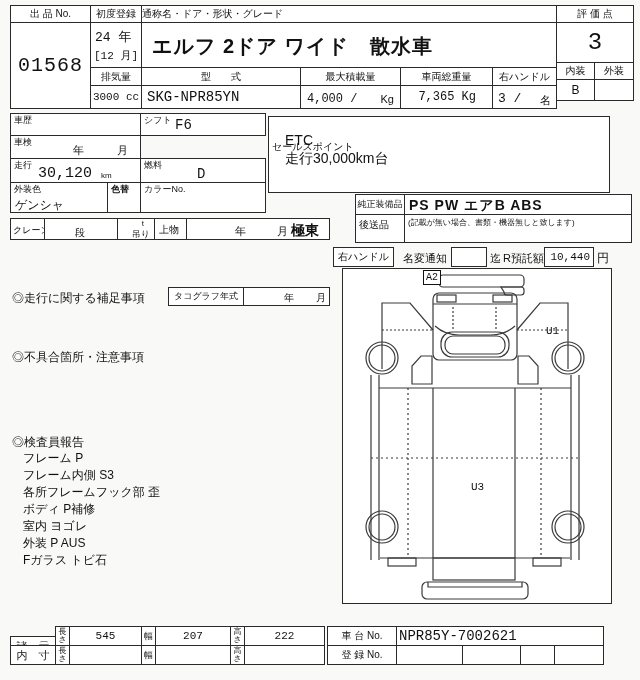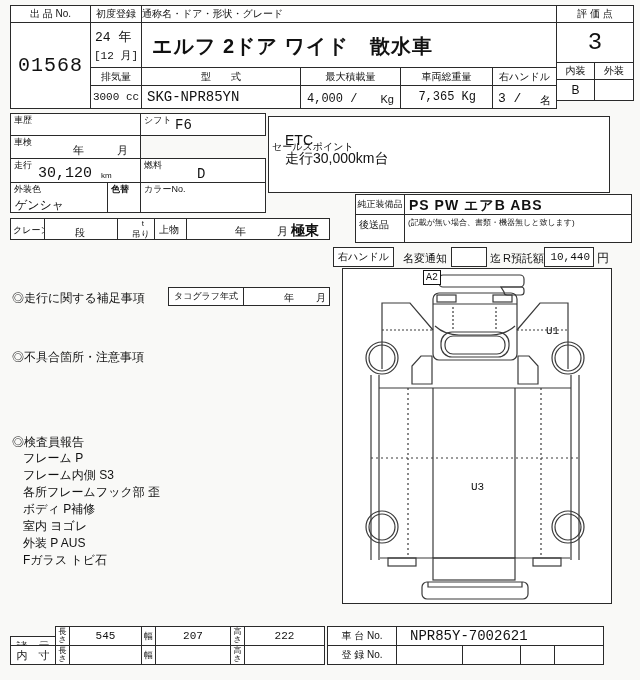--- a/index.html
+++ b/index.html
@@ -229,20 +229,20 @@
 
   <div class="cell center" style="left:10px;top:645px;width:46px;height:20px;font-size:11px;">内　寸</div>
   <div class="cell vert" style="left:55px;top:645px;width:15px;height:20px;">長さ</div>
   <div class="cell" style="left:69px;top:645px;width:73px;height:20px;"></div>
   <div class="cell center" style="left:141px;top:645px;width:15px;height:20px;font-size:9px;">幅</div>
   <div class="cell" style="left:155px;top:645px;width:76px;height:20px;"></div>
   <div class="cell vert" style="left:230px;top:645px;width:15px;height:20px;">高さ</div>
   <div class="cell" style="left:244px;top:645px;width:81px;height:20px;"></div>
 
   <div class="cell center" style="left:327px;top:626px;width:70px;height:20px;font-size:10px;">車 台 No.</div>
-  <div class="cell num" style="left:396px;top:626px;width:208px;height:20px;font-size:14px;display:flex;align-items:center;padding-left:13px;">NPR85Y-7002621</div>
+  <div class="cell num" style="left:396px;top:626px;width:208px;height:20px;font-size:14px;display:flex;align-items:center;padding-left:2px;">NPR85Y-7002621</div>
   <div class="cell center" style="left:327px;top:645px;width:70px;height:20px;font-size:10px;">登 録 No.</div>
   <div class="cell" style="left:396px;top:645px;width:67px;height:20px;"></div>
   <div class="cell" style="left:462px;top:645px;width:59px;height:20px;"></div>
   <div class="cell" style="left:520px;top:645px;width:35px;height:20px;"></div>
   <div class="cell" style="left:554px;top:645px;width:50px;height:20px;"></div>
 
 </div>
 
 </body></html>

